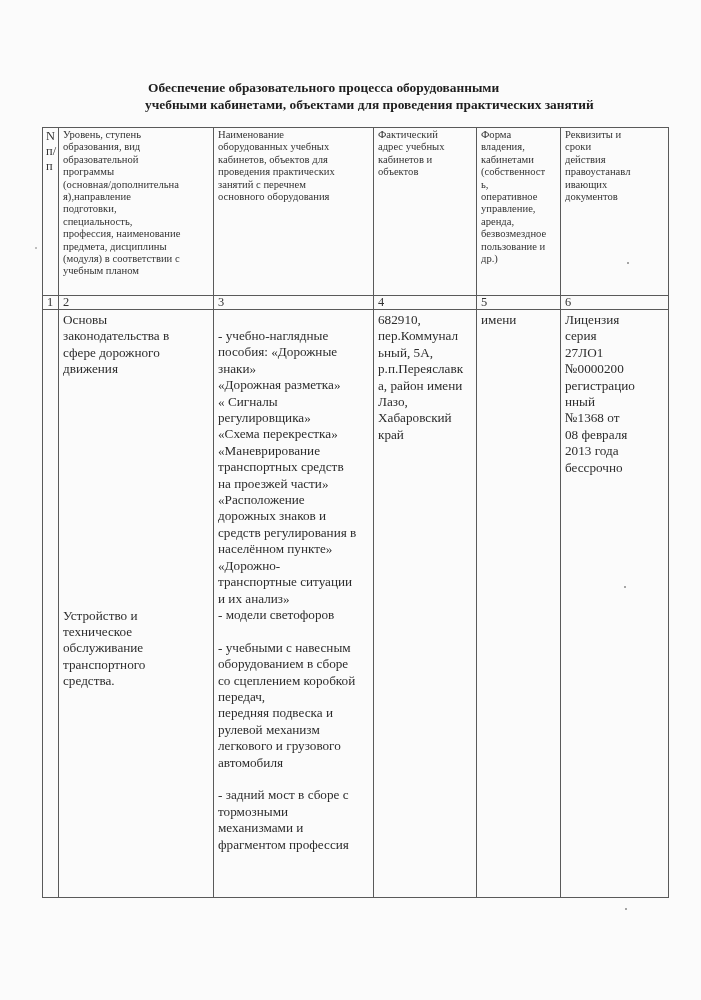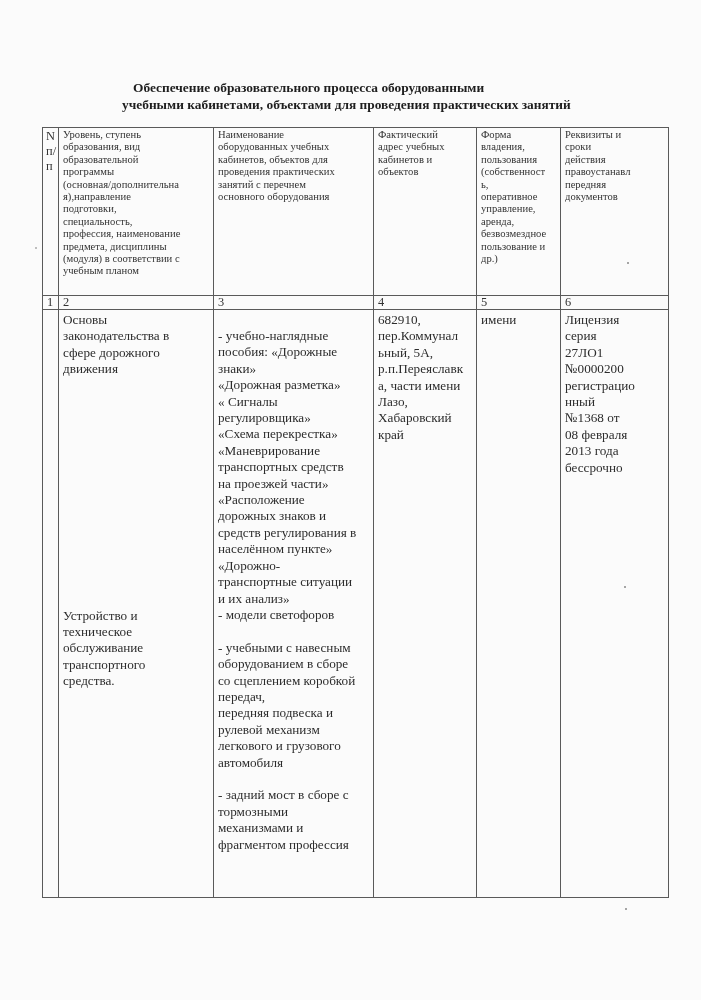--- a/index.html
+++ b/index.html
@@ -7,22 +7,22 @@
     width: 701px; height: 1000px; overflow: hidden;
     background: #fbfbfb;
     font-family: "Liberation Serif", "DejaVu Serif", serif;
     color: #2a2a2a;
     position: relative;
   }
   .title {
     position: absolute; left: 0; top: 79px; width: 701px;
     font-weight: bold; font-size: 13.4px; line-height: 17px; color: #1e1e1e;
   }
-  .title .l1 { position: absolute; left: 133px; top: 0; white-space: nowrap; }
-  .title .l2 { position: absolute; left: 122px; top: 17px; white-space: nowrap; }
+  .title .l1 { position: absolute; left: 148px; top: 0; white-space: nowrap; }
+  .title .l2 { position: absolute; left: 145px; top: 17px; white-space: nowrap; }
 
   table.grid {
     position: absolute; left: 42px; top: 127px;
     width: 626px;
     border-collapse: collapse;
     table-layout: fixed;
   }
   table.grid td {
     border: 1px solid #5a5a5a;
     vertical-align: top;
@@ -88,34 +88,34 @@
 кабинетов, объектов для
 проведения практических
 занятий с перечнем
 основного оборудования</td>
     <td class="pre">Фактический
 адрес учебных
 кабинетов и
 объектов</td>
     <td class="pre">Форма
 владения,
-пользования
+кабинетами
 (собственност
 ь,
 оперативное
 управление,
 аренда,
 безвозмездное
 пользование и
 др.)</td>
     <td class="pre">Реквизиты и
 сроки
 действия
 правоустанавл
-передняя
+ивающих
 документов</td>
   </tr>
   <tr class="num">
     <td>1</td>
     <td>2</td>
     <td>3</td>
     <td>4</td>
     <td>5</td>
     <td>6</td>
   </tr>
@@ -164,21 +164,21 @@
       <span class="blank"></span>
       <div class="pre">- задний мост в сборе с
 тормозными
 механизмами и
 фрагментом профессия</div>
     </td>
     <td class="pre">682910,
 пер.Коммунал
 ьный, 5А,
 р.п.Переяславк
-а, части имени
+а, район имени
 Лазо,
 Хабаровский
 край</td>
     <td class="pre">имени</td>
     <td class="pre">Лицензия
 серия
 27ЛО1
 №0000200
 регистрацио
 нный

